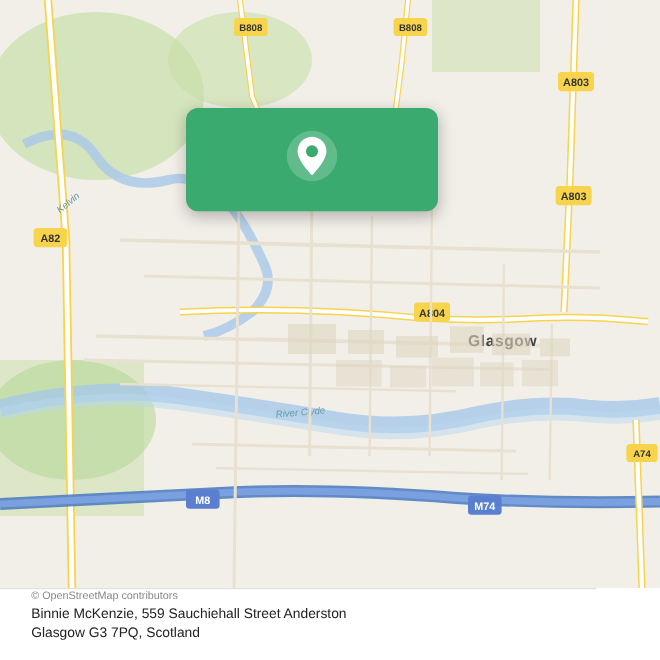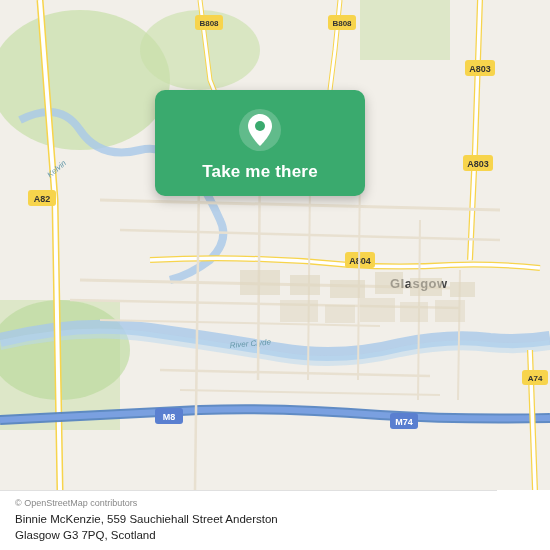--- a/index.html
+++ b/index.html
@@ -56,23 +56,23 @@
       cursor: pointer;
       letter-spacing: 0.2px;
     }
 
     
     #info-bar {
       width: 497px;
       height: 60px;
       background: white;
       display: flex;
-      align-items: center;
+      align-items: flex-start;
       justify-content: space-between;
-      padding: 0 12px 0 15px;
+      padding: 0 12px 0 26px;
       border-top: 1px solid #e0e0e0;
     }
 
     #address-block {
       flex: 1;
     }
 
     #osm-attribution {
       font-size: 9px;
       color: #888;
@@ -202,21 +202,20 @@
   </svg>
 
   
   <div id="location-card">
 
     <svg id="location-pin-icon" viewBox="0 0 44 44" xmlns="http://www.w3.org/2000/svg">
       <circle cx="22" cy="22" r="21" fill="white" opacity="0.2"></circle>
       <path d="M22 6 C15.37 6 10 11.37 10 18 C10 26.5 22 38 22 38 C22 38 34 26.5 34 18 C34 11.37 28.63 6 22 6Z" fill="white"></path>
       <circle cx="22" cy="18" r="5" fill="#3aaa6e"></circle>
     </svg>
-    <button id="take-me-there-btn">Take me there</button>
   </div>
 </div>
 
 <div id="info-bar">
   <div id="address-block">
     <div id="osm-attribution">
       <span>© OpenStreetMap contributors</span>
     </div>
     <div id="address-text" style="white-space:pre-line;">Binnie McKenzie, 559 Sauchiehall Street Anderston
 Glasgow G3 7PQ, Scotland</div>

